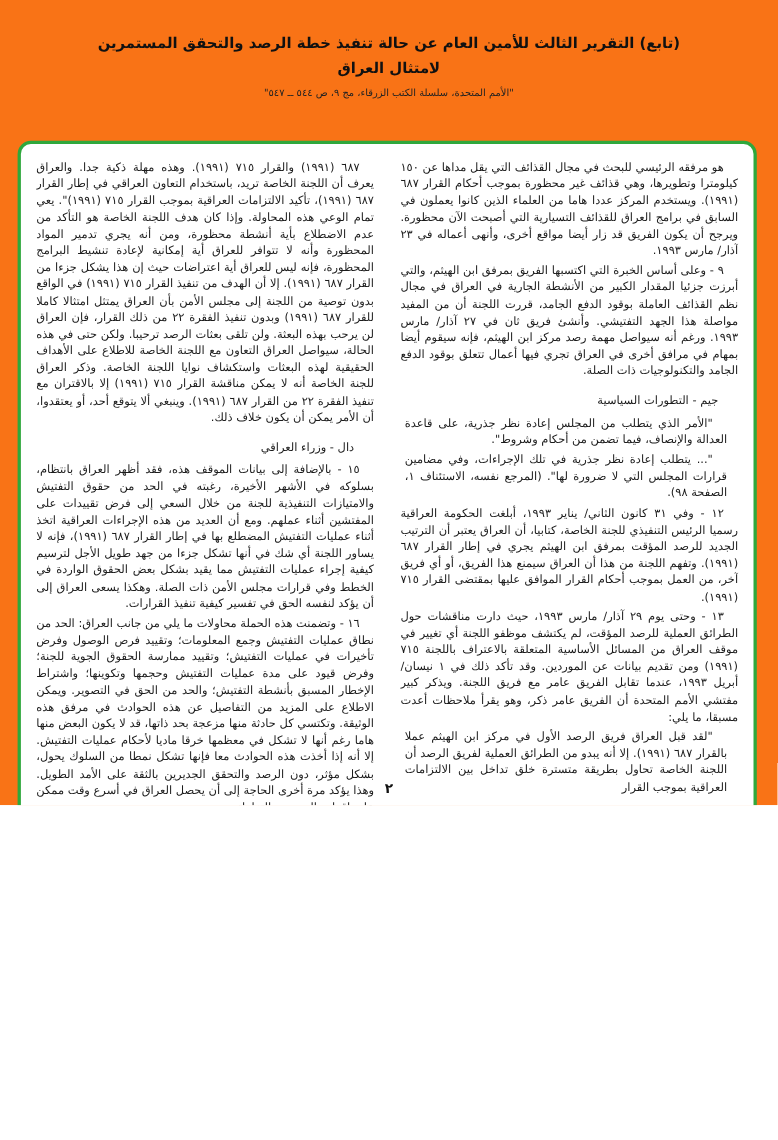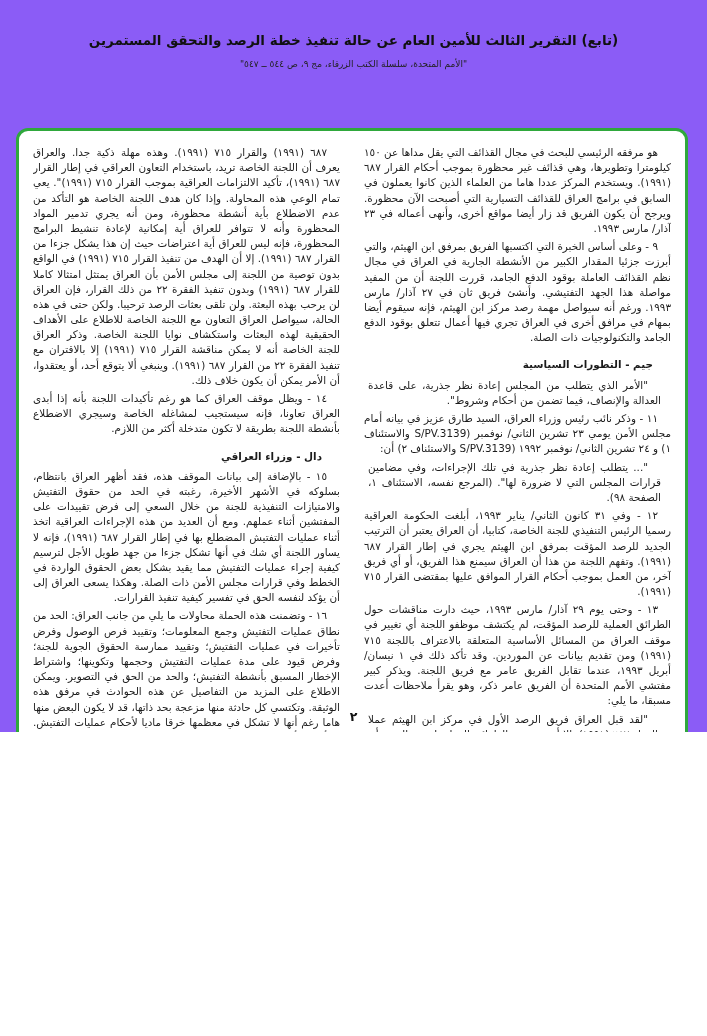--- a/index.html
+++ b/index.html
@@ -5,21 +5,21 @@
   html, body {
     margin: 0;
     padding: 0;
     background: #ffffff;
     font-family: "DejaVu Sans", sans-serif;
   }
   .page {
     position: relative;
     width: 707px;
     height: 732px;
-    background: #8b5cf6;
+    background: #f97316;
     direction: rtl;
     overflow: hidden;
   }
   .header {
     position: absolute;
     top: 30px;
     left: 0;
     right: 0;
     text-align: center;
     color: #111111;
@@ -64,21 +64,21 @@
   .col p {
     margin: 0 0 3px 0;
     text-indent: 13px;
   }
   .col p.quote {
     margin-right: 10px;
     margin-left: 4px;
     text-indent: 13px;
   }
   .col p.heading {
-    font-weight: bold;
+    font-weight: normal;
     text-indent: 18px;
     margin: 12px 0 5px 0;
   }
   .page-number {
     position: absolute;
     bottom: 8px;
     left: 0;
     right: 0;
     text-align: center;
     font-weight: bold;
@@ -93,41 +93,40 @@
     color: #111111;
   }
 </style>
 </head>
 <body>
 
 <div class="page">
 
   <div class="header">
     <div class="title-line">(تابع) التقرير الثالث للأمين العام عن حالة تنفيذ خطة الرصد والتحقق المستمرين</div>
+    <div class="title-line">لامتثال العراق</div>
     <div class="source-line">"الأمم المتحدة، سلسلة الكتب الزرقاء، مج ٩، ص ٥٤٤ ــ ٥٤٧"</div>
   </div>
 
   <div class="textbox">
     <div class="columns">
 
       <div class="col">
         <p>هو مرفقه الرئيسي للبحث في مجال القذائف التي يقل مداها عن ١٥٠ كيلومترا وتطويرها، وهي قذائف غير محظورة بموجب أحكام القرار ٦٨٧ (١٩٩١). ويستخدم المركز عددا هاما من العلماء الذين كانوا يعملون في السابق في برامج العراق للقذائف التسيارية التي أصبحت الآن محظورة. ويرجح أن يكون الفريق قد زار أيضا مواقع أخرى، وأنهى أعماله في ٢٣ آذار/ مارس ١٩٩٣.</p>
         <p>٩ - وعلى أساس الخبرة التي اكتسبها الفريق بمرفق ابن الهيثم، والتي أبرزت جزئيا المقدار الكبير من الأنشطة الجارية في العراق في مجال نظم القذائف العاملة بوقود الدفع الجامد، قررت اللجنة أن من المفيد مواصلة هذا الجهد التفتيشي. وأنشئ فريق ثان في ٢٧ آذار/ مارس ١٩٩٣. ورغم أنه سيواصل مهمة رصد مركز ابن الهيثم، فإنه سيقوم أيضا بمهام في مرافق أخرى في العراق تجري فيها أعمال تتعلق بوقود الدفع الجامد والتكنولوجيات ذات الصلة.</p>
         <p class="heading">جيم - التطورات السياسية</p>
         <p class="quote">"الأمر الذي يتطلب من المجلس إعادة نظر جذرية، على قاعدة العدالة والإنصاف، فيما تضمن من أحكام وشروط".</p>
-        <p>١١ - وذكر نائب رئيس وزراء العراق، السيد طارق عزيز في بيانه أمام مجلس الأمن يومي ٢٣ تشرين الثاني/ نوفمبر (S/PV.3139 والاستئناف ١) و ٢٤ تشرين الثاني/ نوفمبر ١٩٩٢ (S/PV.3139 والاستئناف ٢) أن:</p>
         <p class="quote">"... يتطلب إعادة نظر جذرية في تلك الإجراءات، وفي مضامين قرارات المجلس التي لا ضرورة لها". (المرجع نفسه، الاستئناف ١، الصفحة ٩٨).</p>
         <p>١٢ - وفي ٣١ كانون الثاني/ يناير ١٩٩٣، أبلغت الحكومة العراقية رسميا الرئيس التنفيذي للجنة الخاصة، كتابيا، أن العراق يعتبر أن الترتيب الجديد للرصد المؤقت بمرفق ابن الهيثم يجري في إطار القرار ٦٨٧ (١٩٩١). وتفهم اللجنة من هذا أن العراق سيمنع هذا الفريق، أو أي فريق آخر، من العمل بموجب أحكام القرار الموافق عليها بمقتضى القرار ٧١٥ (١٩٩١).</p>
         <p>١٣ - وحتى يوم ٢٩ آذار/ مارس ١٩٩٣، حيث دارت مناقشات حول الطرائق العملية للرصد المؤقت، لم يكتشف موظفو اللجنة أي تغيير في موقف العراق من المسائل الأساسية المتعلقة بالاعتراف باللجنة ٧١٥ (١٩٩١) ومن تقديم بيانات عن الموردين. وقد تأكد ذلك في ١ نيسان/ أبريل ١٩٩٣، عندما تقابل الفريق عامر مع فريق اللجنة. ويذكر كبير مفتشي الأمم المتحدة أن الفريق عامر ذكر، وهو يقرأ ملاحظات أعدت مسبقا، ما يلي:</p>
         <p class="quote">"لقد قبل العراق فريق الرصد الأول في مركز ابن الهيثم عملا بالقرار ٦٨٧ (١٩٩١). إلا أنه يبدو من الطرائق العملية لفريق الرصد أن اللجنة الخاصة تحاول بطريقة متسترة خلق تداخل بين الالتزامات العراقية بموجب القرار</p>
       </div>
 
       <div class="col">
         <p>٦٨٧ (١٩٩١) والقرار ٧١٥ (١٩٩١). وهذه مهلة ذكية جدا. والعراق يعرف أن اللجنة الخاصة تريد، باستخدام التعاون العراقي في إطار القرار ٦٨٧ (١٩٩١)، تأكيد الالتزامات العراقية بموجب القرار ٧١٥ (١٩٩١)". يعي تمام الوعي هذه المحاولة. وإذا كان هدف اللجنة الخاصة هو التأكد من عدم الاضطلاع بأية أنشطة محظورة، ومن أنه يجري تدمير المواد المحظورة وأنه لا تتوافر للعراق أية إمكانية لإعادة تنشيط البرامج المحظورة، فإنه ليس للعراق أية اعتراضات حيث إن هذا يشكل جزءا من القرار ٦٨٧ (١٩٩١). إلا أن الهدف من تنفيذ القرار ٧١٥ (١٩٩١) في الواقع بدون توصية من اللجنة إلى مجلس الأمن بأن العراق يمتثل امتثالا كاملا للقرار ٦٨٧ (١٩٩١) وبدون تنفيذ الفقرة ٢٢ من ذلك القرار، فإن العراق لن يرحب بهذه البعثة. ولن تلقى بعثات الرصد ترحيبا. ولكن حتى في هذه الحالة، سيواصل العراق التعاون مع اللجنة الخاصة للاطلاع على الأهداف الحقيقية لهذه البعثات واستكشاف نوايا اللجنة الخاصة. وذكر العراق للجنة الخاصة أنه لا يمكن مناقشة القرار ٧١٥ (١٩٩١) إلا بالاقتران مع تنفيذ الفقرة ٢٢ من القرار ٦٨٧ (١٩٩١). وينبغي ألا يتوقع أحد، أو يعتقدوا، أن الأمر يمكن أن يكون خلاف ذلك.</p>
-        <p>١٤ - ويظل موقف العراق كما هو رغم تأكيدات اللجنة بأنه إذا أبدى العراق تعاونا، فإنه سيستجيب لمشاغله الخاصة وسيجري الاضطلاع بأنشطة اللجنة بطريقة لا تكون متدخلة أكثر من اللازم.</p>
         <p class="heading">دال - وزراء العراقي</p>
         <p>١٥ - بالإضافة إلى بيانات الموقف هذه، فقد أظهر العراق بانتظام، بسلوكه في الأشهر الأخيرة، رغبته في الحد من حقوق التفتيش والامتيازات التنفيذية للجنة من خلال السعي إلى فرض تقييدات على المفتشين أثناء عملهم. ومع أن العديد من هذه الإجراءات العراقية اتخذ أثناء عمليات التفتيش المضطلع بها في إطار القرار ٦٨٧ (١٩٩١)، فإنه لا يساور اللجنة أي شك في أنها تشكل جزءا من جهد طويل الأجل لترسيم كيفية إجراء عمليات التفتيش مما يقيد بشكل بعض الحقوق الواردة في الخطط وفي قرارات مجلس الأمن ذات الصلة. وهكذا يسعى العراق إلى أن يؤكد لنفسه الحق في تفسير كيفية تنفيذ القرارات.</p>
         <p>١٦ - وتضمنت هذه الحملة محاولات ما يلي من جانب العراق: الحد من نطاق عمليات التفتيش وجمع المعلومات؛ وتقييد فرص الوصول وفرض تأخيرات في عمليات التفتيش؛ وتقييد ممارسة الحقوق الجوية للجنة؛ وفرض قيود على مدة عمليات التفتيش وحجمها وتكوينها؛ واشتراط الإخطار المسبق بأنشطة التفتيش؛ والحد من الحق في التصوير. ويمكن الاطلاع على المزيد من التفاصيل عن هذه الحوادث في مرفق هذه الوثيقة. وتكتسي كل حادثة منها مزعجة بحد ذاتها، قد لا يكون البعض منها هاما رغم أنها لا تشكل في معظمها خرقا ماديا لأحكام عمليات التفتيش. إلا أنه إذا أخذت هذه الحوادث معا فإنها تشكل نمطا من السلوك يحول، بشكل مؤثر، دون الرصد والتحقق الجديرين بالثقة على الأمد الطويل. وهذا يؤكد مرة أخرى الحاجة إلى أن يحصل العراق في أسرع وقت ممكن على إقراره الرسمي بالتزاماته</p>
       </div>
 
     </div>
   </div>
 
   <div class="stray-mark">.</div>
 

